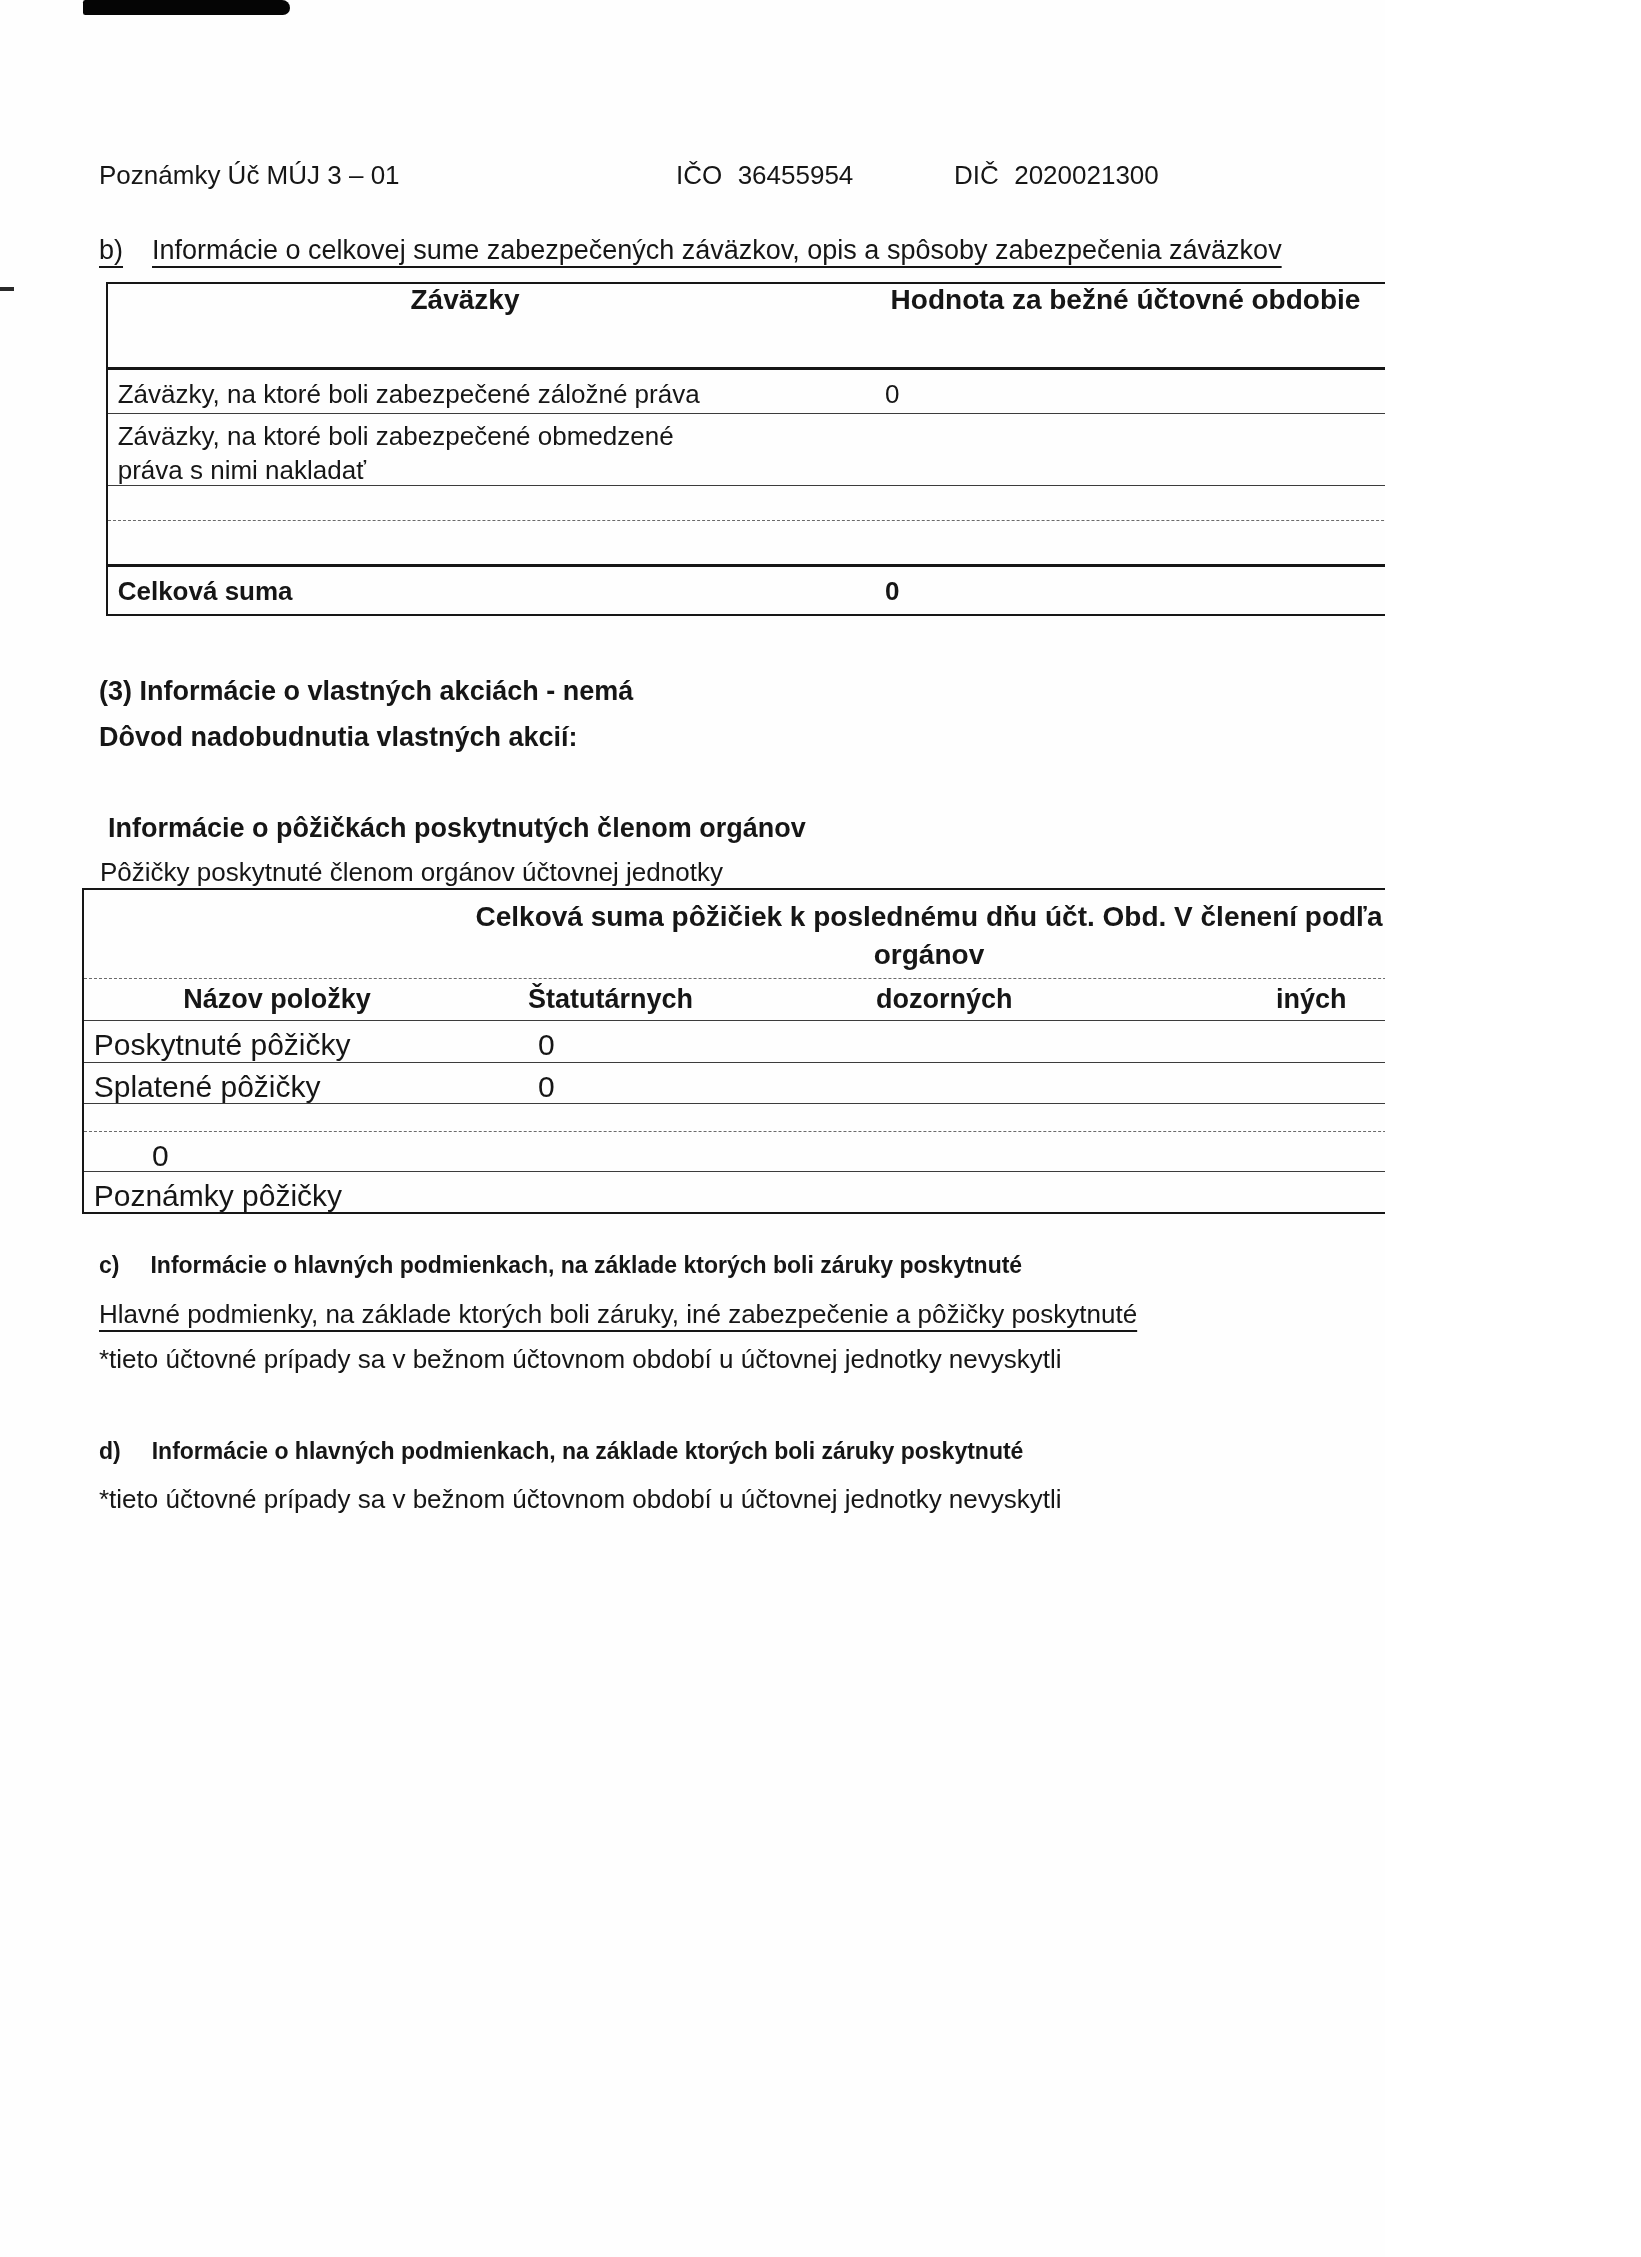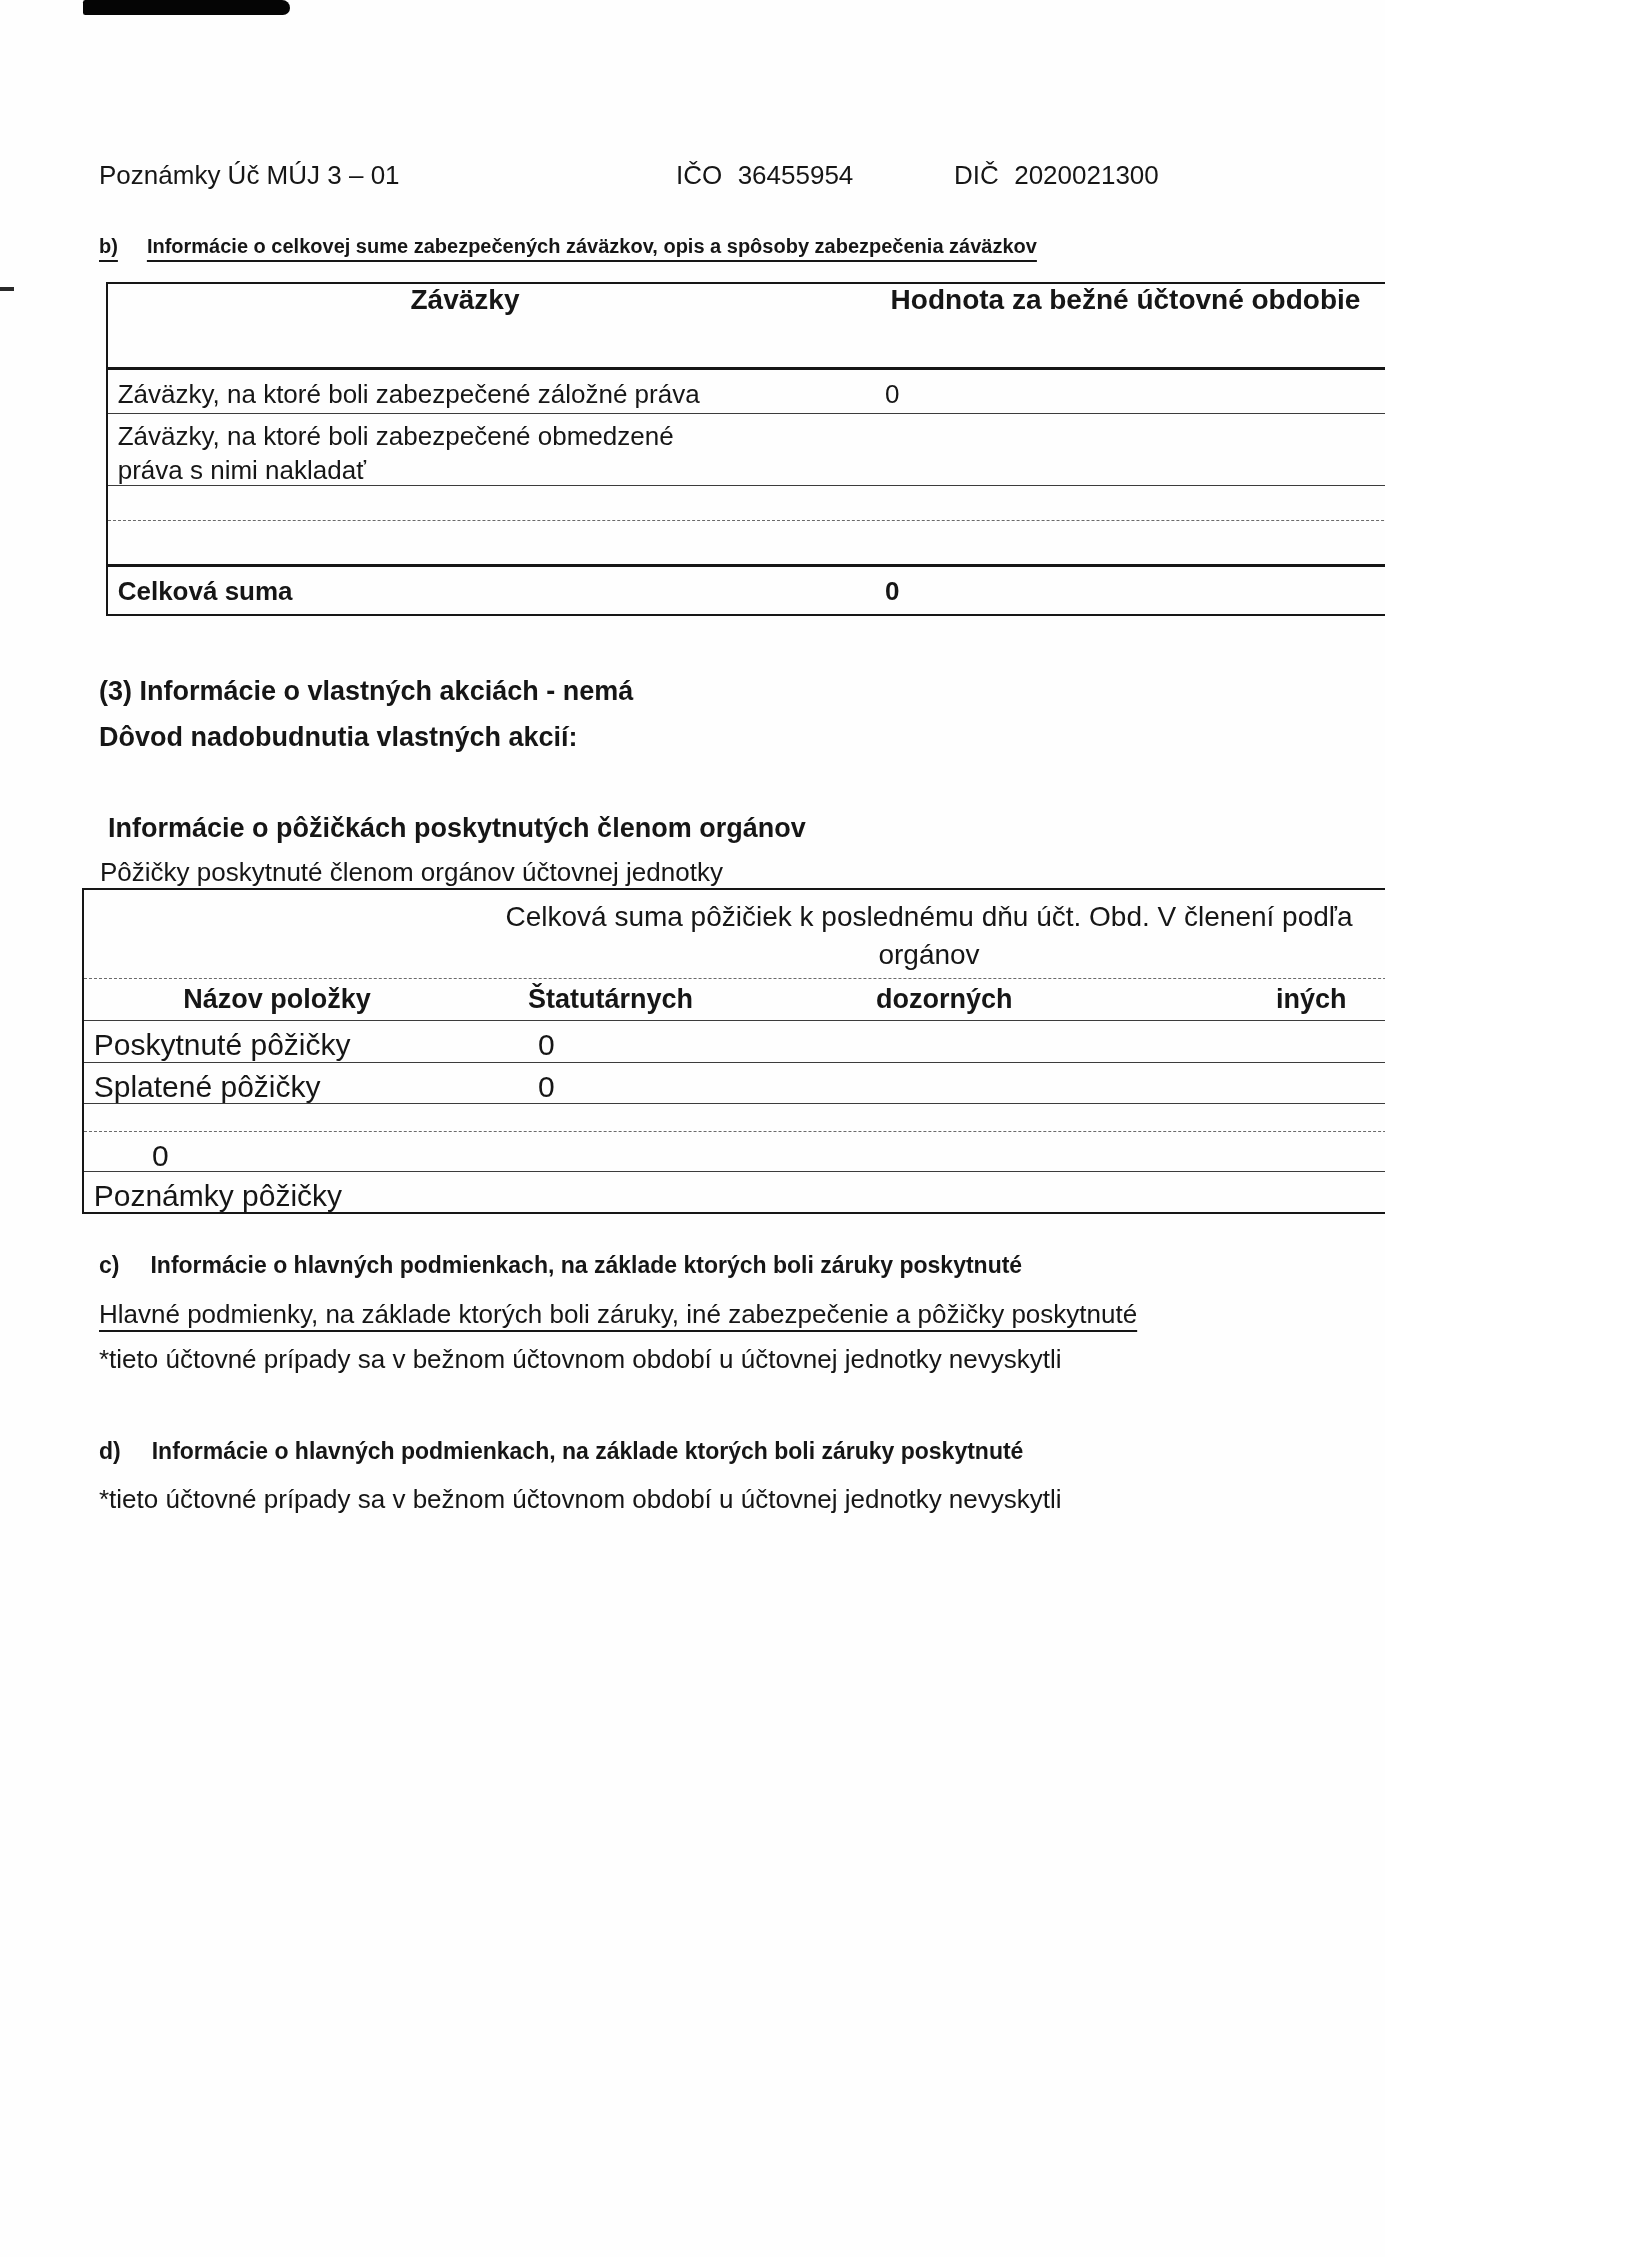--- a/index.html
+++ b/index.html
@@ -26,21 +26,21 @@
   }
   .edge-dash {
     position:absolute; left:0; top:287px; width:13.5px; height:3.9px; background:#2a2a2a;
   }
 
   
   .hdr { position:absolute; top:160px; font-size:26px; }
   .hdr .gap { display:inline-block; width:15.4px; }
 
   
-  .sec-b-head { position:absolute; top:235px; left:99px; font-size:20px; font-weight:700; }
+  .sec-b-head { position:absolute; top:235px; left:99px; font-size:27px; font-weight:400; }
   .sec-b-head .pfx { margin-right:29px; }
 
   
   .t1 {
     position:absolute; top:282px; left:106px; width:1325px;
     border:2.9px solid #161616;
   }
   .t1-head {
     display:flex; align-items:flex-start; height:86px;
     border-bottom:3.9px solid #161616;
@@ -67,21 +67,21 @@
   .loans-sub { position:absolute; top:857px; left:100px; font-size:26px; }
 
   
   .t2 {
     position:absolute; top:888px; left:82px; width:1421px;
     border:2.9px solid #161616;
   }
   .t2-span {
     padding-top:7.7px; height:89px;
     border-bottom:1.9px dashed #6a6a6a;
-    font-weight:normal; font-size:28px;
+    font-weight:bold; font-size:28px;
   }
   .t2-span-inner { margin-left:290px; width:1110px; text-align:center; line-height:38px; }
   .t2-cols { display:flex; }
   .c-name { width:386px; }
   .c-stat { width:372px; }
   .c-doz  { width:381px; }
   .c-iny  { flex:1; }
   .t2-head { height:42px; align-items:center; border-bottom:1.9px solid #3c3c3c; font-weight:bold; font-size:27px; }
   .t2-head .c-name { text-align:center; }
   .t2-head .c-stat { padding-left:58px; }

